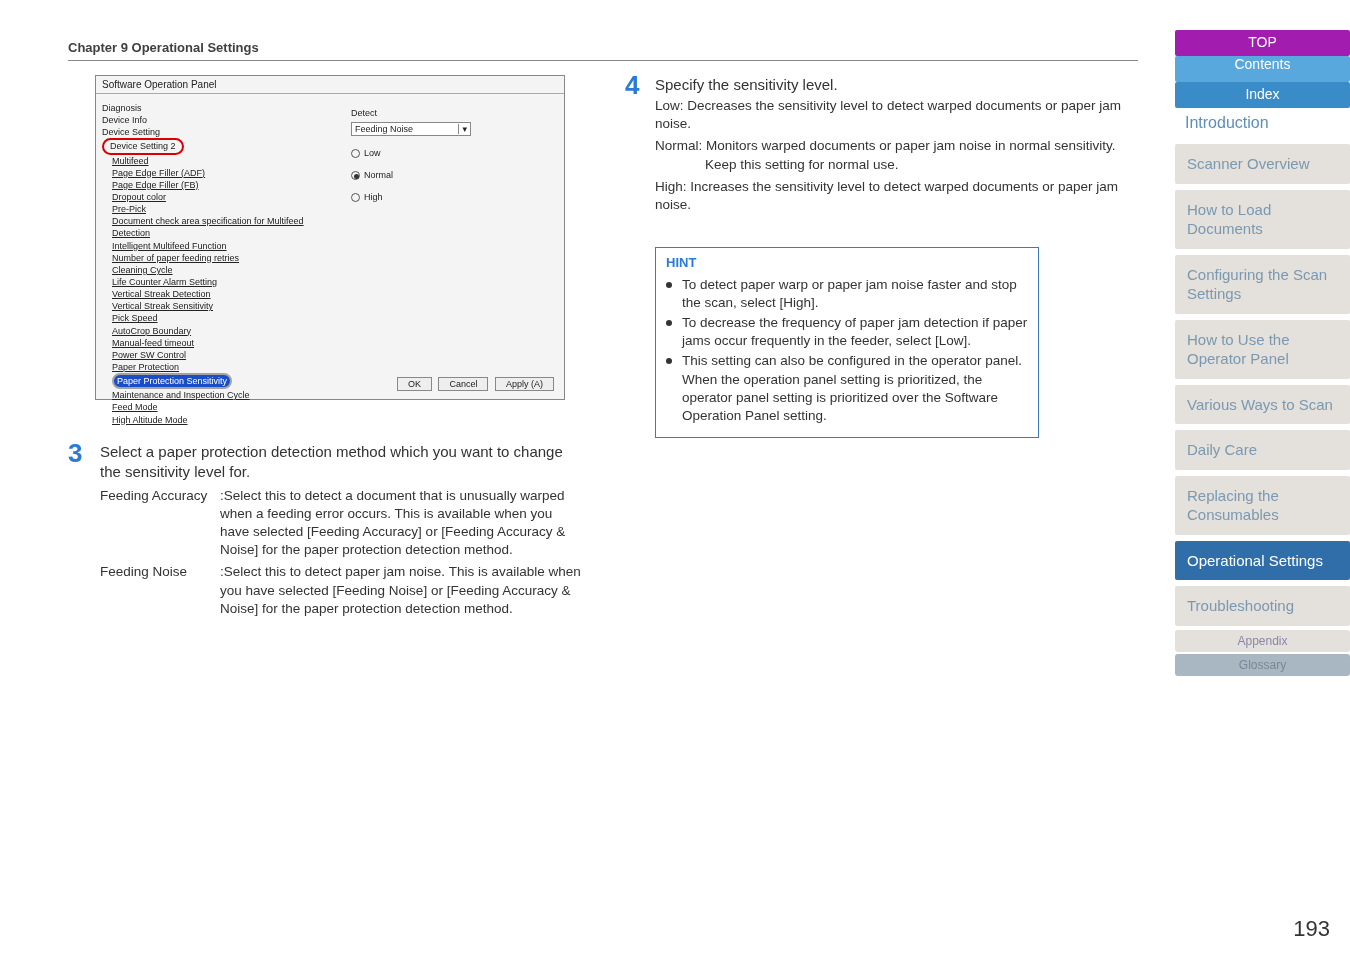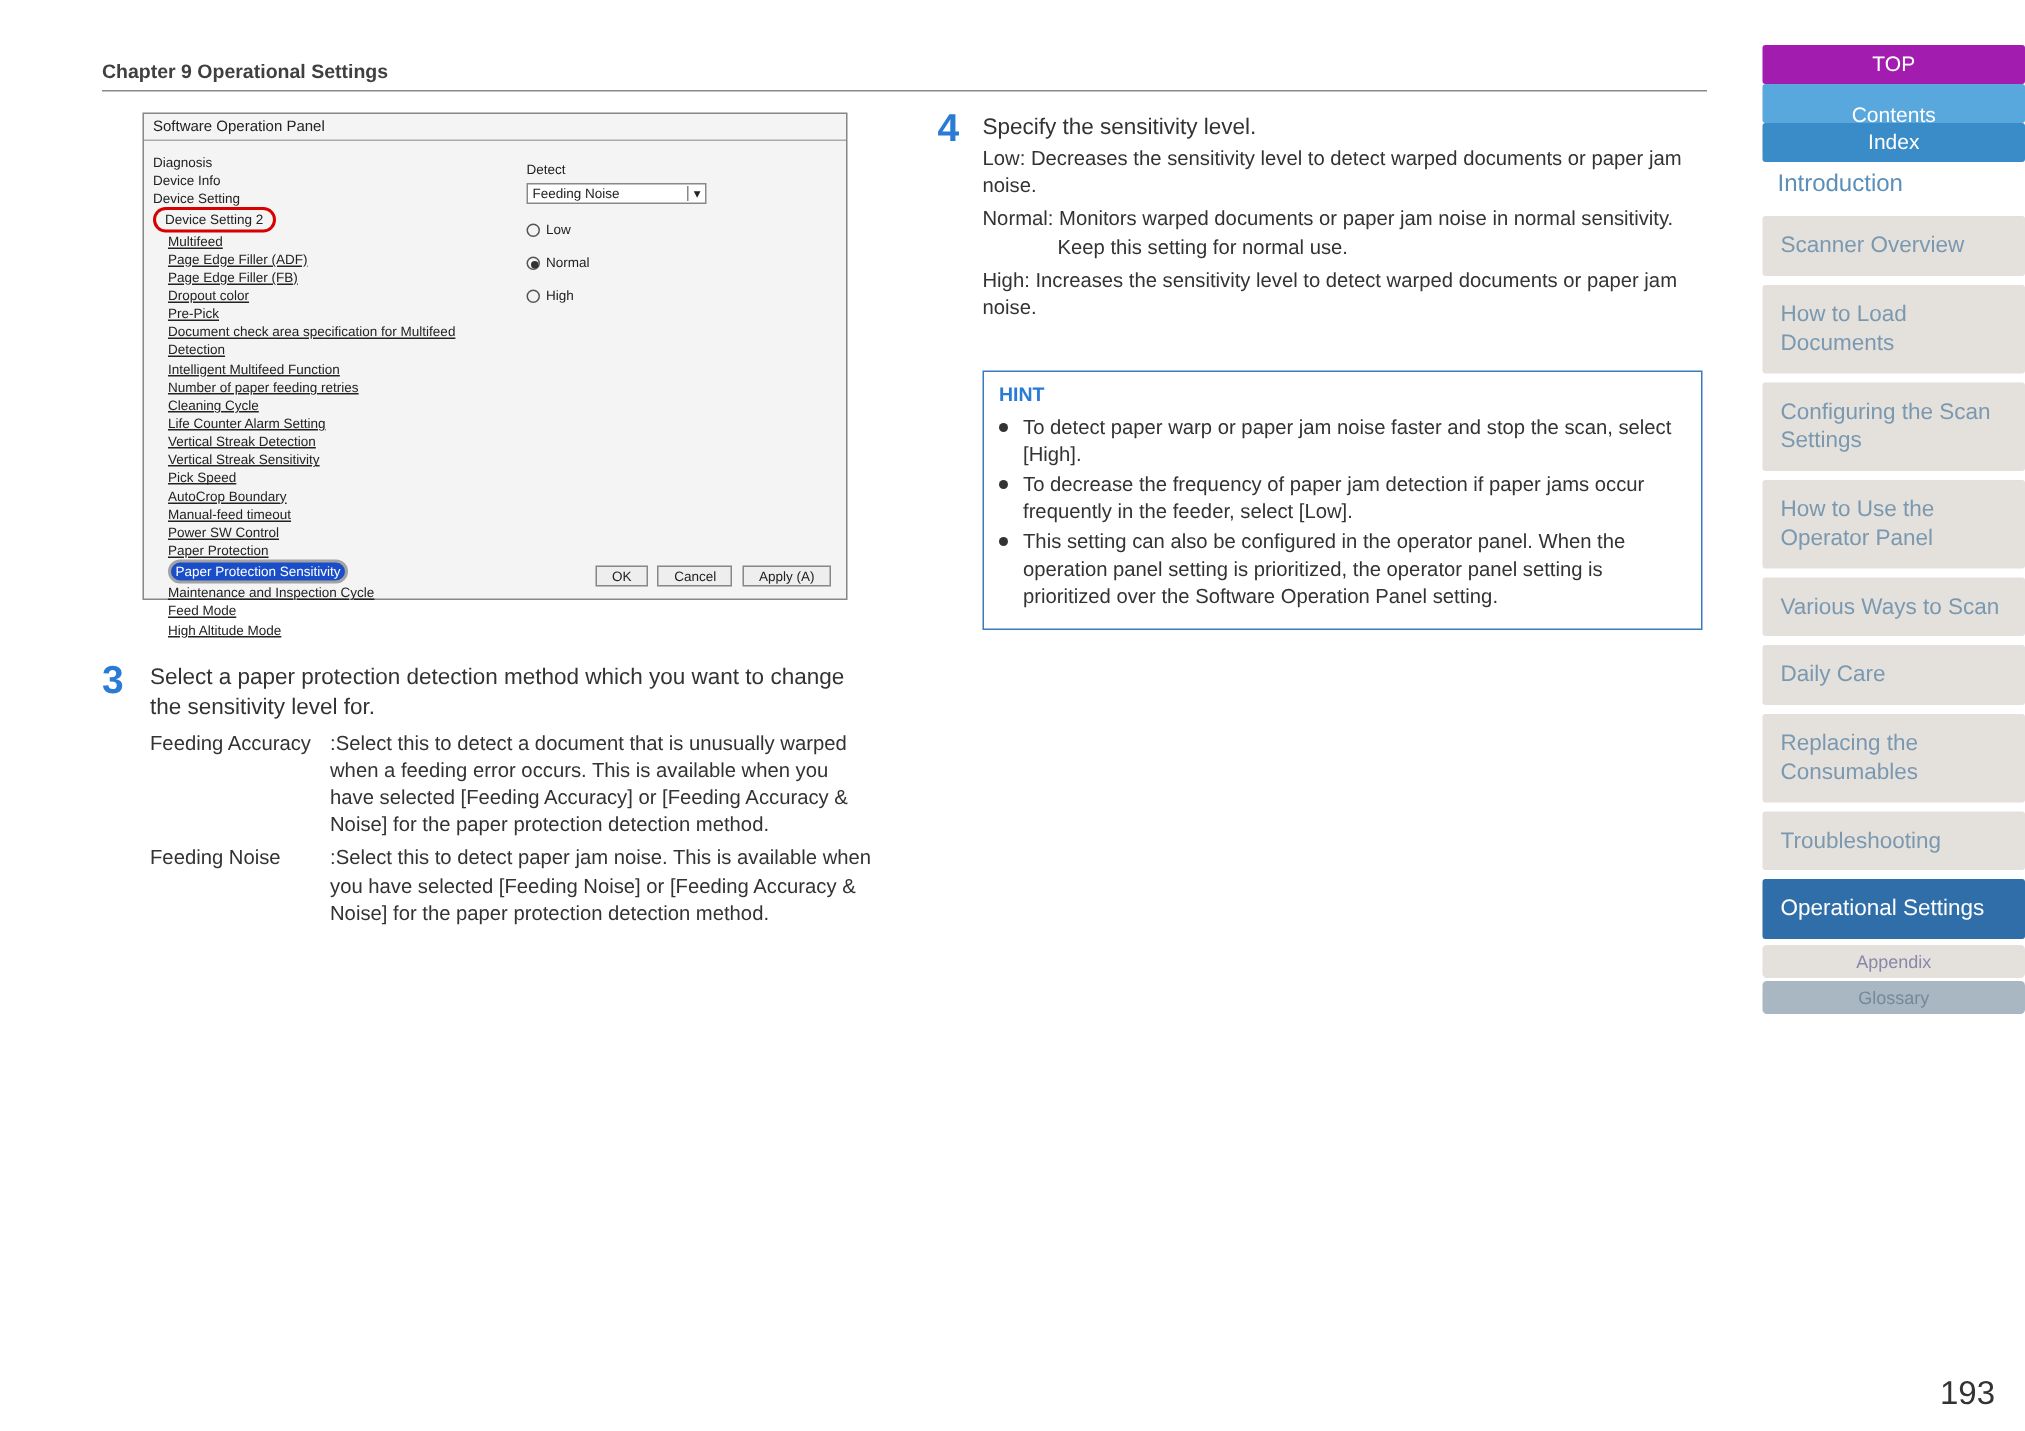--- a/index.html
+++ b/index.html
@@ -146,21 +146,21 @@
     font-size: 15px;
   }
   .step4-sub { font-size: 13.5px; margin-top: 4px; line-height: 1.35; }
   .step4-sub .lbl { display: inline-block; }
   .step4-sub .indent { padding-left: 50px; }
   
   .hint {
     position: absolute;
     left: 655px;
     top: 247px;
-    width: 480px;
+    width: 384px;
     border: 1px solid #3a7bbf;
     padding: 6px 10px 10px 10px;
     font-size: 13.5px;
     line-height: 1.35;
   }
   .hint-title {
     color: #2a7bd6;
     font-weight: bold;
     margin-bottom: 4px;
     font-size: 13px;
@@ -185,21 +185,21 @@
     flex-direction: column;
   }
   .nav-btn {
     padding: 6px 10px;
     font-size: 14px;
     text-align: center;
     border-radius: 2px;
     margin-bottom: 0;
   }
   .nav-top { background: #a21caf; color: #fff; height: 26px; padding-top: 4px;}
-  .nav-contents { background: #58a7dd; color: #fff; height: 26px; padding-top: 12px;}
+  .nav-contents { background: #58a7dd; color: #fff; height: 26px; padding-top: 0;}
   .nav-index { background: #3a8cc9; color: #fff; height: 26px; padding-top: 4px;}
   .nav-intro { color: #5b8fb8; padding: 6px 10px; text-align: left; font-size: 16px;}
   .nav-sec {
     background: #e4e0dc;
     color: #7a99b0;
     text-align: left;
     padding: 10px 12px;
     margin-top: 6px;
     font-size: 15px;
     line-height: 1.3;
@@ -324,19 +324,19 @@
   <div class="nav-btn nav-contents">Contents</div>
   <div class="nav-btn nav-index">Index</div>
   <div class="nav-intro">Introduction</div>
   <div class="nav-sec">Scanner Overview</div>
   <div class="nav-sec">How to Load Documents</div>
   <div class="nav-sec">Configuring the Scan Settings</div>
   <div class="nav-sec">How to Use the Operator Panel</div>
   <div class="nav-sec">Various Ways to Scan</div>
   <div class="nav-sec">Daily Care</div>
   <div class="nav-sec">Replacing the Consumables</div>
+  <div class="nav-sec nav-active">Operational Settings</div>
   <div class="nav-sec">Troubleshooting</div>
-  <div class="nav-sec nav-active">Operational Settings</div>
   <div class="nav-appendix">Appendix</div>
   <div class="nav-glossary">Glossary</div>
 </div>
 
 <div class="page-num">193</div>
 
 </body></html>

